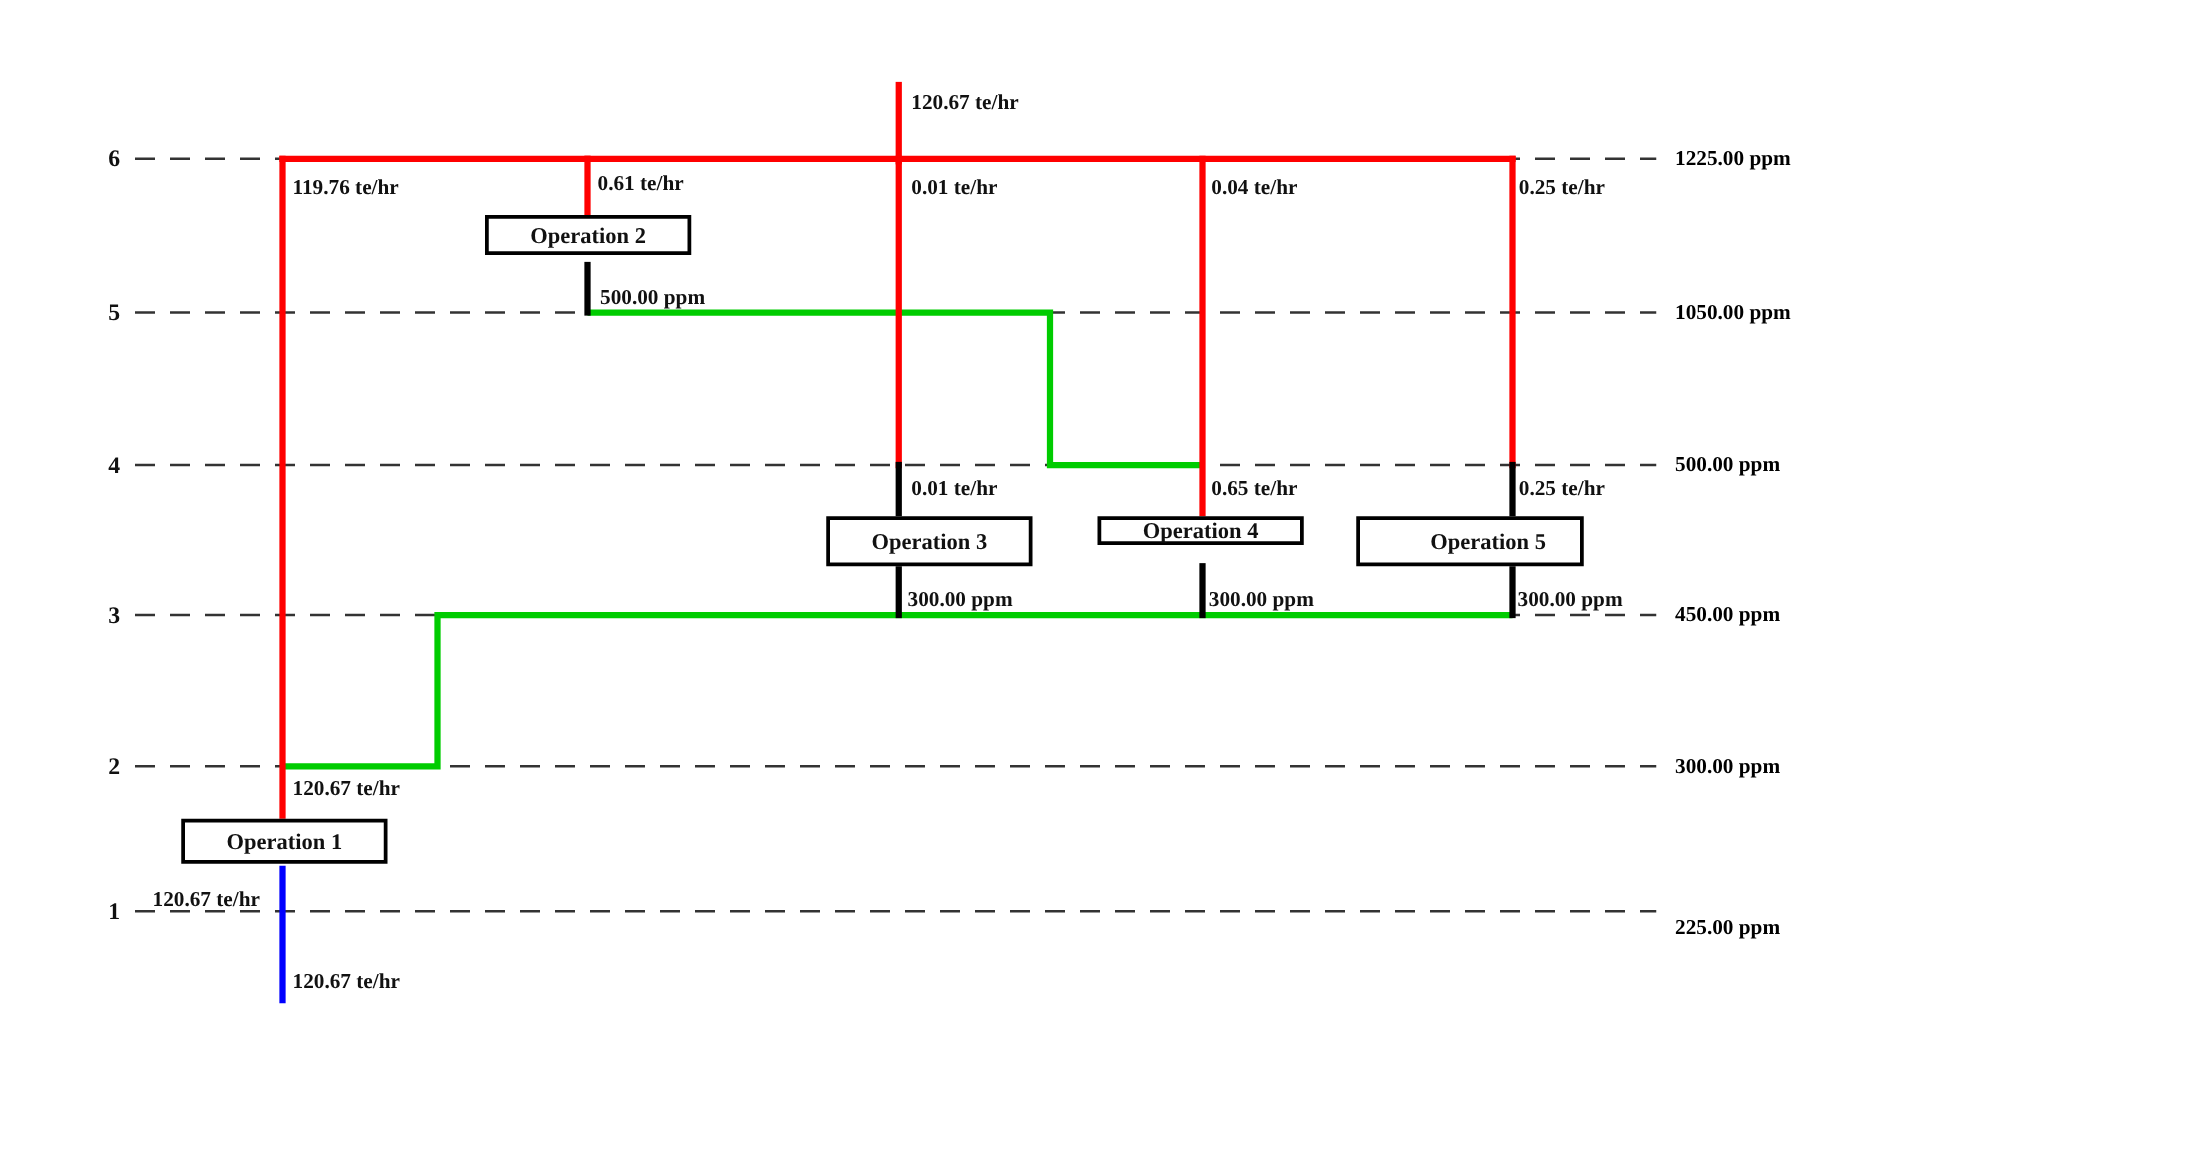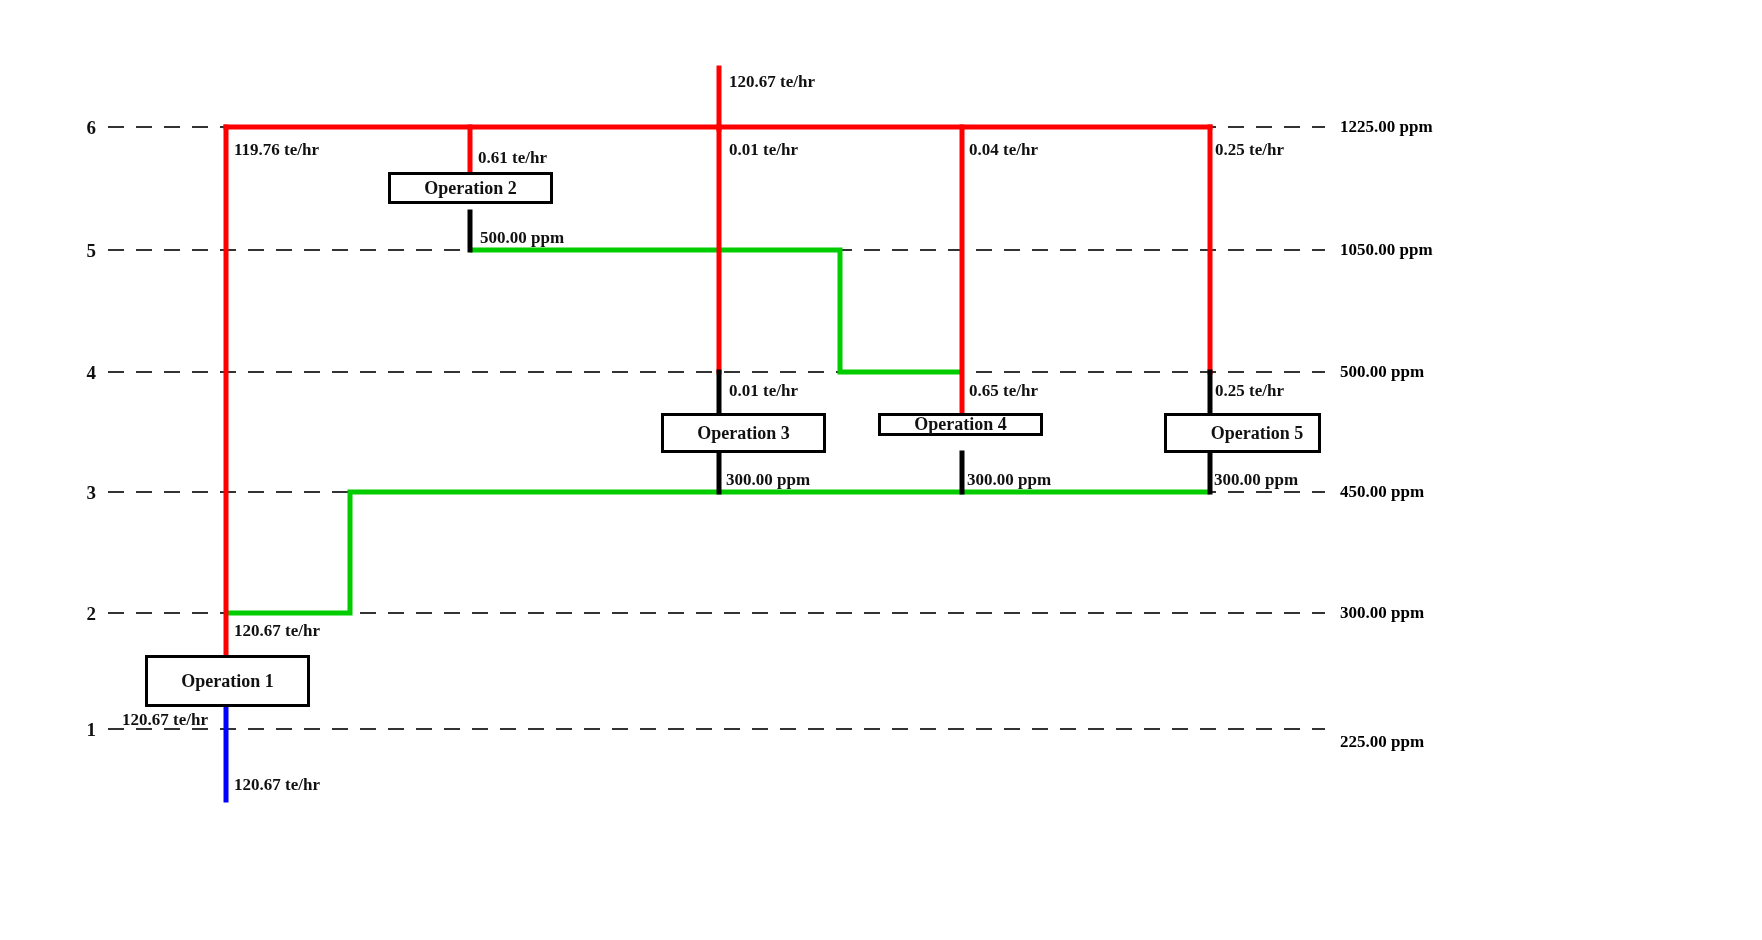--- a/index.html
+++ b/index.html
@@ -69,31 +69,31 @@
   <div>
     <div class="ppm-lbl" style="left:1340px;top:117px;">1225.00 ppm</div>
     <div class="ppm-lbl" style="left:1340px;top:240px;">1050.00 ppm</div>
     <div class="ppm-lbl" style="left:1340px;top:362px;">500.00 ppm</div>
     <div class="ppm-lbl" style="left:1340px;top:482px;">450.00 ppm</div>
     <div class="ppm-lbl" style="left:1340px;top:603px;">300.00 ppm</div>
     <div class="ppm-lbl" style="left:1340px;top:719px;margin-top:13px;">225.00 ppm</div>
   </div>
 
   <div>
-    <div class="opbox" style="left:145px;top:655px;width:165px;height:52px;">Operation 1</div>
+    <div class="opbox" style="left:145px;top:655px;width:165px;height:36px;">Operation 1</div>
     <div class="opbox" style="left:388px;top:172px;width:165px;height:32px;">Operation 2</div>
     <div class="opbox" style="left:633px;top:413px;width:165px;height:40px;margin-left:28px;">Operation 3</div>
     <div class="opbox" style="left:878px;top:413px;width:165px;height:23px;">Operation 4</div>
-    <div class="opbox" style="left:1164px;top:413px;width:157px;height:40px;padding-left:29px;">Operation 5</div>
+    <div class="opbox" style="left:1085px;top:413px;width:182px;height:40px;padding-left:29px;">Operation 5</div>
   </div>
 
   <div>
     <div class="flow-lbl" style="left:729px;top:72px;">120.67 te/hr</div>
     <div class="flow-lbl" style="left:234px;top:140px;">119.76 te/hr</div>
-    <div class="flow-lbl" style="left:478px;top:148px;text-align:right;">0.61 te/hr</div>
+    <div class="flow-lbl" style="left:478px;top:137px;text-align:right;">0.61 te/hr</div>
     <div class="flow-lbl" style="left:729px;top:140px;">0.01 te/hr</div>
     <div class="flow-lbl" style="left:969px;top:140px;">0.04 te/hr</div>
     <div class="flow-lbl" style="left:1215px;top:140px;">0.25 te/hr</div>
 
     <div class="flow-lbl" style="left:480px;top:228px;">500.00 ppm</div>
 
     <div class="flow-lbl" style="left:729px;top:381px;">0.01 te/hr</div>
     <div class="flow-lbl" style="left:969px;top:381px;">0.65 te/hr</div>
     <div class="flow-lbl" style="left:1215px;top:381px;">0.25 te/hr</div>
 

